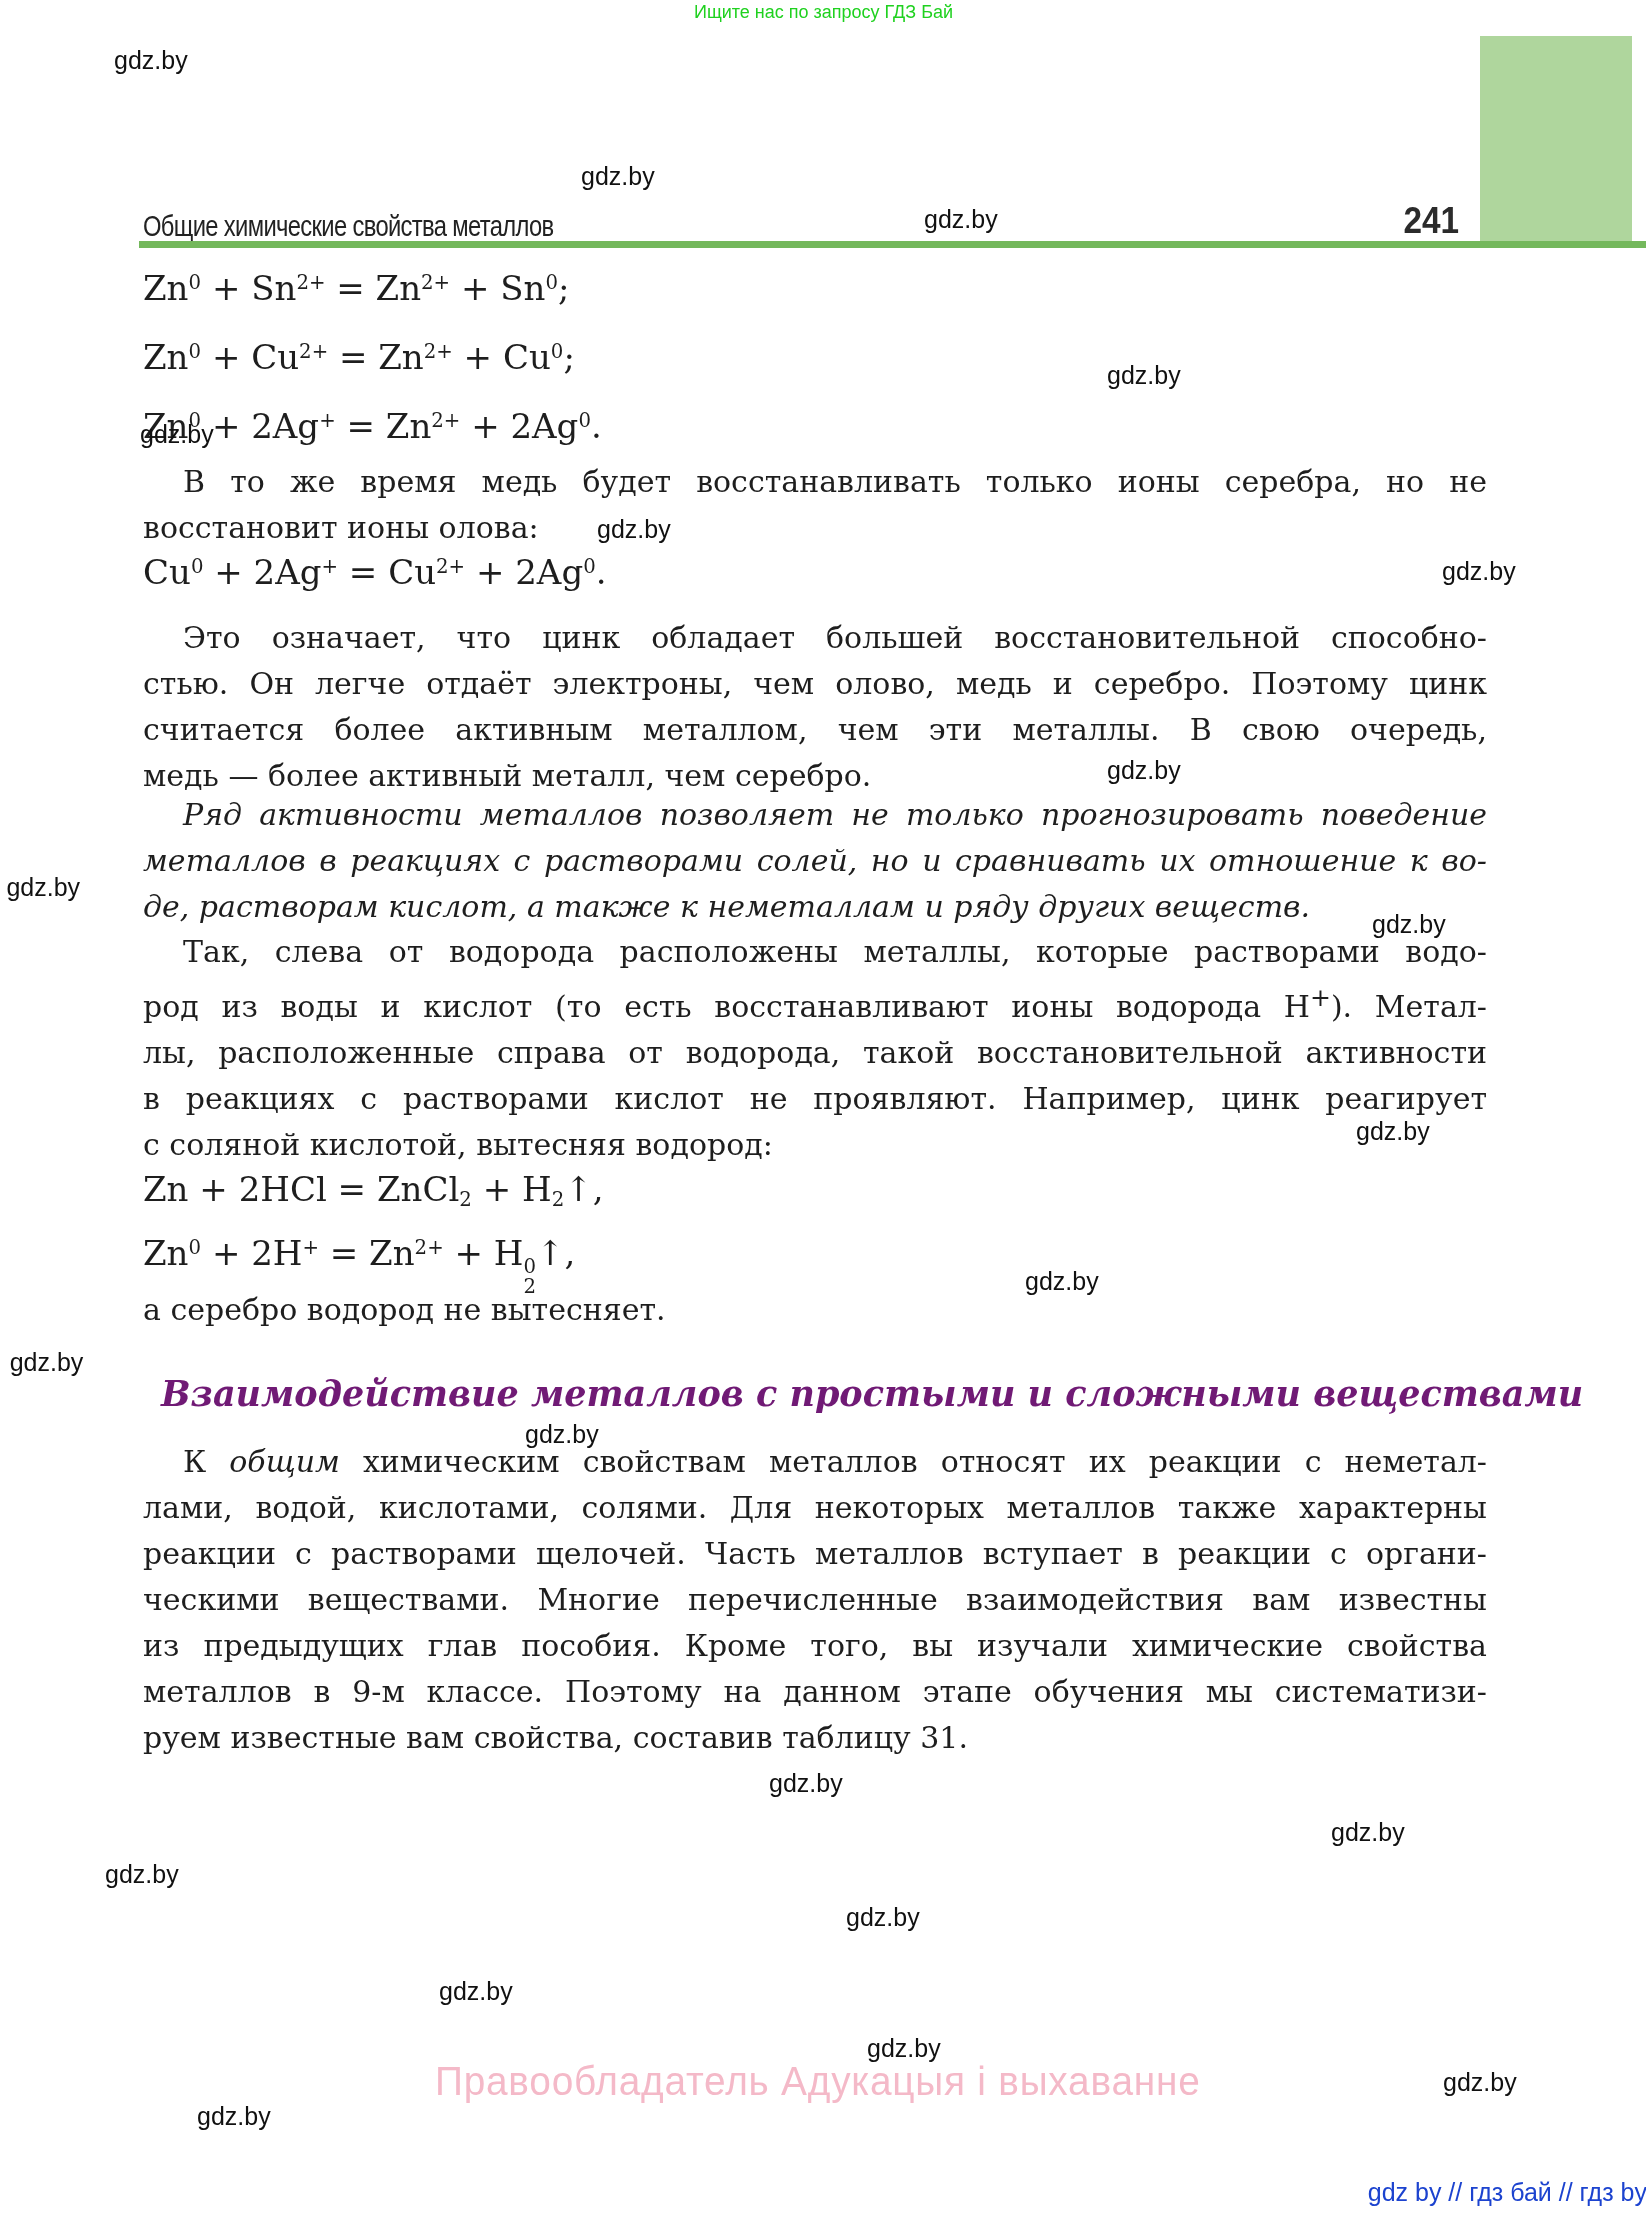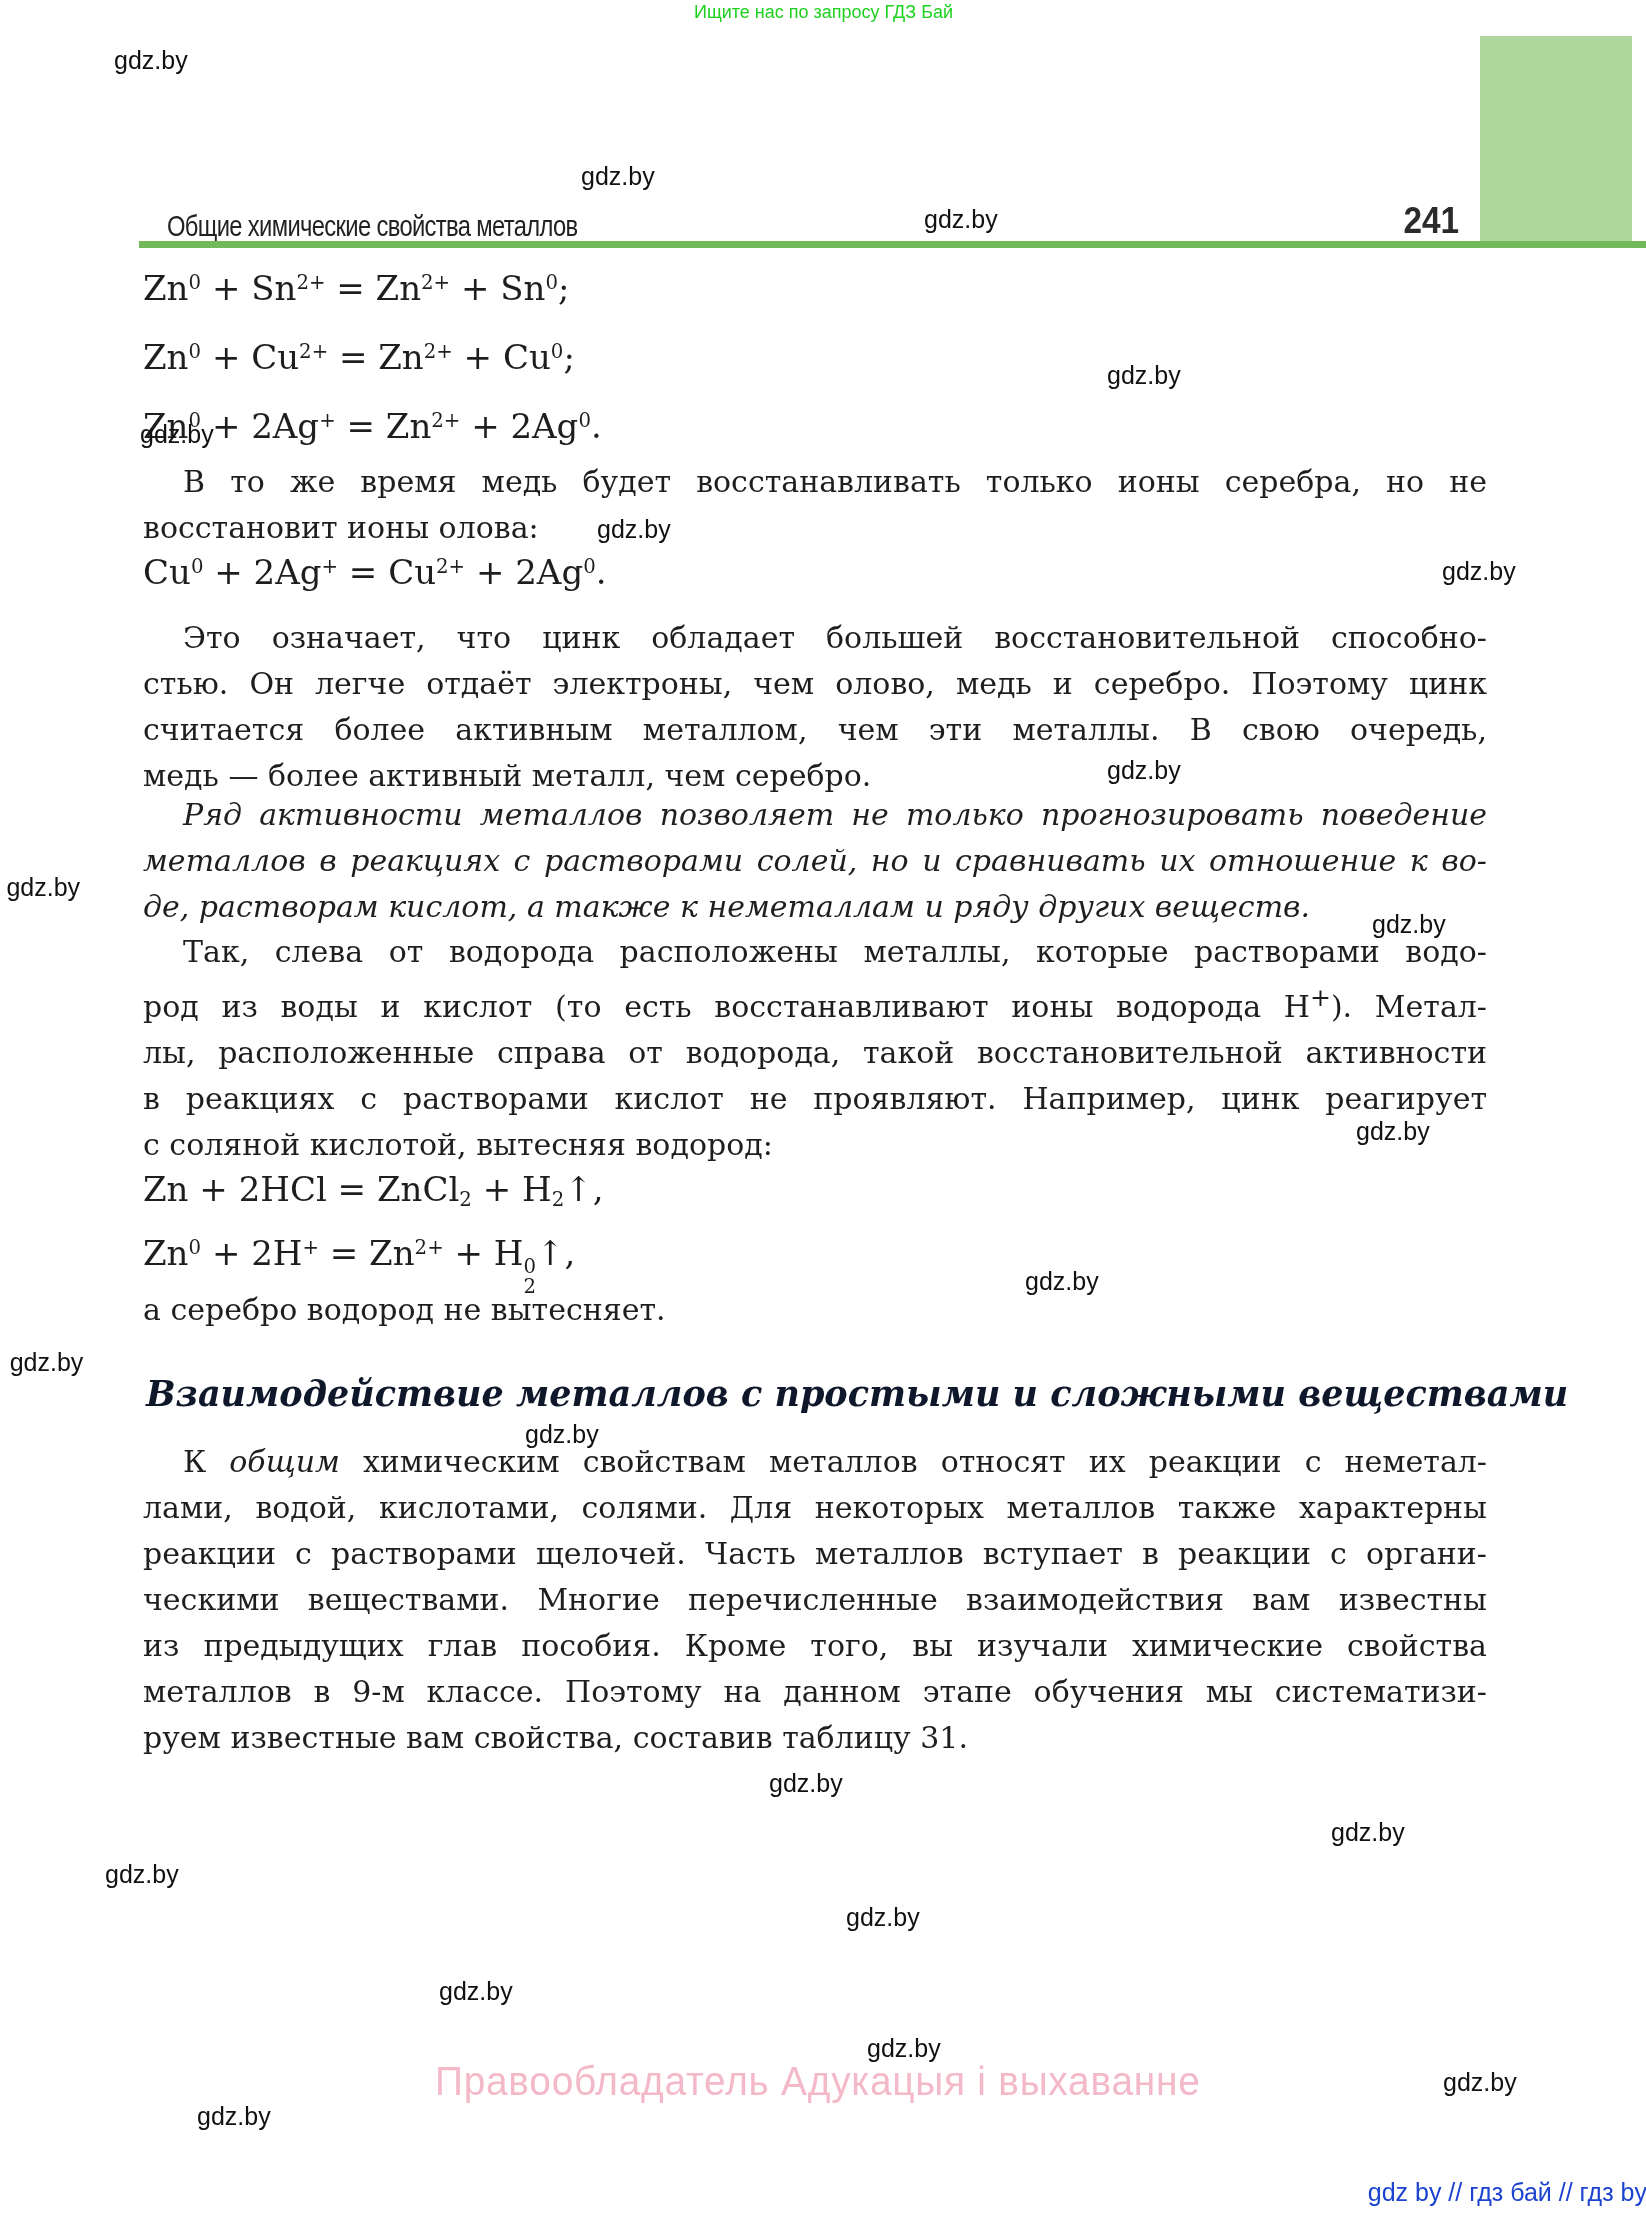--- a/index.html
+++ b/index.html
@@ -10,21 +10,21 @@
   .banner{
     position:absolute;top:2.4px;left:0;width:100%;text-align:center;
     font-family:"Liberation Sans", sans-serif;font-size:18px;color:#1fd11f;
   }
   .green-box{
     position:absolute;left:1480px;top:36px;width:152px;height:205px;
     background:#afd69d;
   }
   .running-head{
     position:absolute;left:143px;top:210px;white-space:nowrap;
-    font-family:"Liberation Sans", sans-serif;font-size:29px;color:#222;margin-left:24px;
+    font-family:"Liberation Sans", sans-serif;font-size:29px;color:#222;
   }
   .page-title{display:inline-block;transform:scaleX(.82);transform-origin:0 50%;letter-spacing:-0.8px;}
   .page-num{
     position:absolute;left:1338px;top:200px;width:121px;text-align:right;
     font-family:"Liberation Sans", sans-serif;font-weight:bold;font-size:37px;color:#2b2b2b;
     transform:scaleX(.9);transform-origin:100% 50%;
   }
   .rule{position:absolute;left:139px;top:241px;width:1508px;height:7.3px;background:#74b85c;}
   .col{position:absolute;left:143px;width:1344px;}
   .eq-group .eq{line-height:69px;}
@@ -36,22 +36,22 @@
   .stk{
     display:inline-flex;flex-direction:column;align-items:flex-start;
     font-size:58%;line-height:1.02;vertical-align:-0.42em;
   }
   .para{font-size:30px;line-height:46px;}
   .para.italic{font-style:italic;}
   .tline{text-align:justify;text-align-last:justify;}
   .tline.last{text-align-last:left;}
   .tline.indent{text-indent:40px;}
   .section-heading{
-    position:absolute;left:146px;width:1344px;text-align:left;
-    font-size:35px;font-weight:bold;font-style:italic;color:#0f172a;line-height:42px;white-space:nowrap;
+    position:absolute;left:161px;width:1344px;text-align:left;
+    font-size:35px;font-weight:bold;font-style:italic;color:#701a75;line-height:42px;white-space:nowrap;
   }
   .copyright{
     position:absolute;left:435px;top:2057px;white-space:nowrap;
     font-family:"Liberation Sans", sans-serif;font-size:40px;line-height:48px;
     color:#f4b9c8;letter-spacing:0.8px;transform:scaleX(.97);transform-origin:0 50%;
   }
   .footer{
     position:absolute;left:0;top:2178px;width:100%;text-align:right;
     font-family:"Liberation Sans", sans-serif;font-size:25px;color:#1c43cf;
   }

